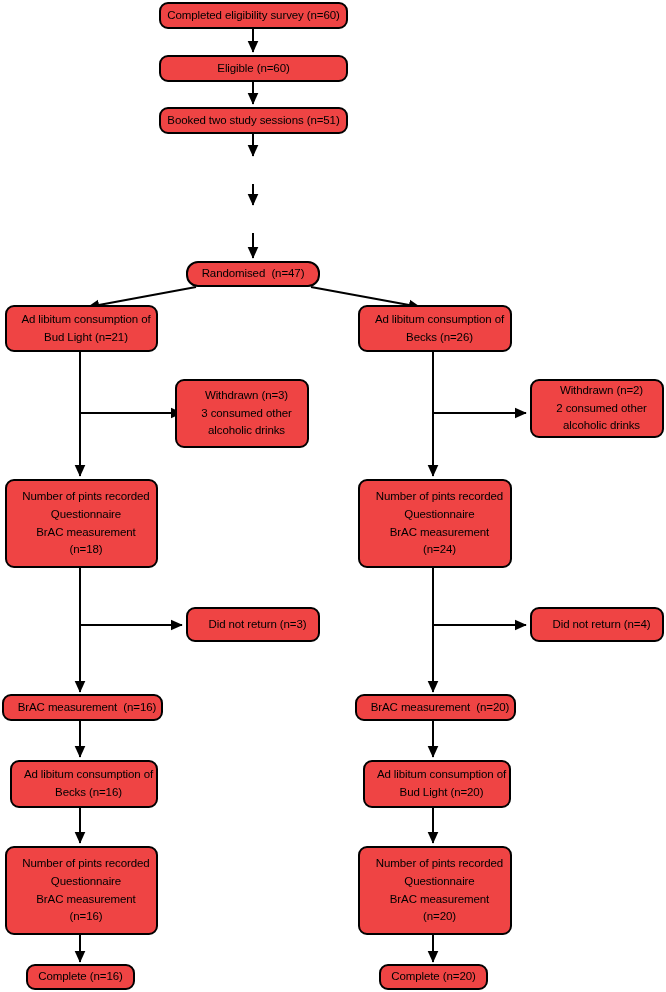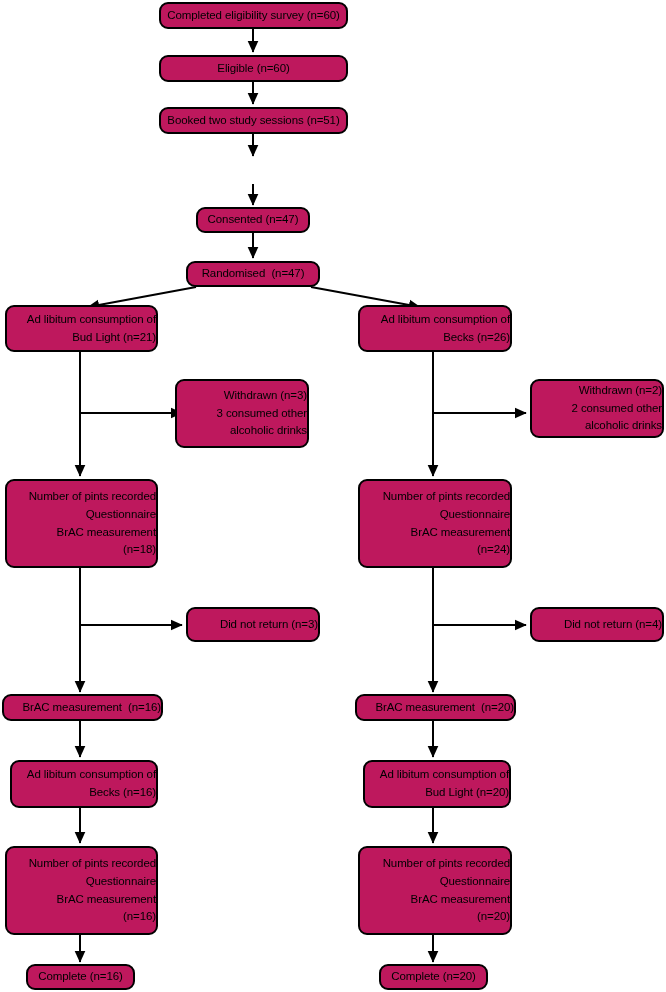--- a/index.html
+++ b/index.html
@@ -21,35 +21,35 @@
     top: 0;
     width: 666px;
     height: 992px;
     pointer-events: none;
   }
   .node {
     position: absolute;
     box-sizing: border-box;
     border: 2px solid #000000;
     border-radius: 9px;
-    background: #be185d;
+    background: #ef4444;
     display: flex;
     flex-direction: column;
     justify-content: center;
     color: #000000;
     font-size: 11.5px;
     line-height: 1.55;
     letter-spacing: -0.1px;
   }
   .node.center {
     align-items: center;
     text-align: center;
   }
   .node.left {
-    align-items: flex-end;
+    align-items: center;
     text-align: left;
     padding-left: 9px;
   }
   .node .line {
     white-space: pre;
     display: block;
   }
 </style>
 </head>
 <body>
@@ -97,25 +97,22 @@
 
   <div class="node center" style="left:159px; top:55px; width:189px; height:27px;">
     <span class="line">Eligible (n=60)</span>
   </div>
 
   <div class="node center" style="left:159px; top:107px; width:189px; height:27px;">
     <span class="line">Booked two study sessions (n=51)</span>
   </div>
 
 
-  <div class="node center" style="left:196px; top:207px; width:114px; height:26px;">
-    <span class="line">Consented (n=47)</span>
-  </div>
 
-  <div class="node center" style="left:186px; top:261px; width:134px; height:26px;">
+  <div class="node center" style="left:186px; top:261px; width:134px; height:26px;border-radius:12px;">
     <span class="line">Randomised  (n=47)</span>
   </div>
 
   <div class="node left" style="left:5px; top:305px; width:153px; height:47px;">
     <span class="line">Ad libitum consumption of</span>
     <span class="line">Bud Light (n=21)</span>
   </div>
 
   <div class="node left" style="left:358px; top:305px; width:154px; height:47px;">
     <span class="line">Ad libitum consumption of</span>

